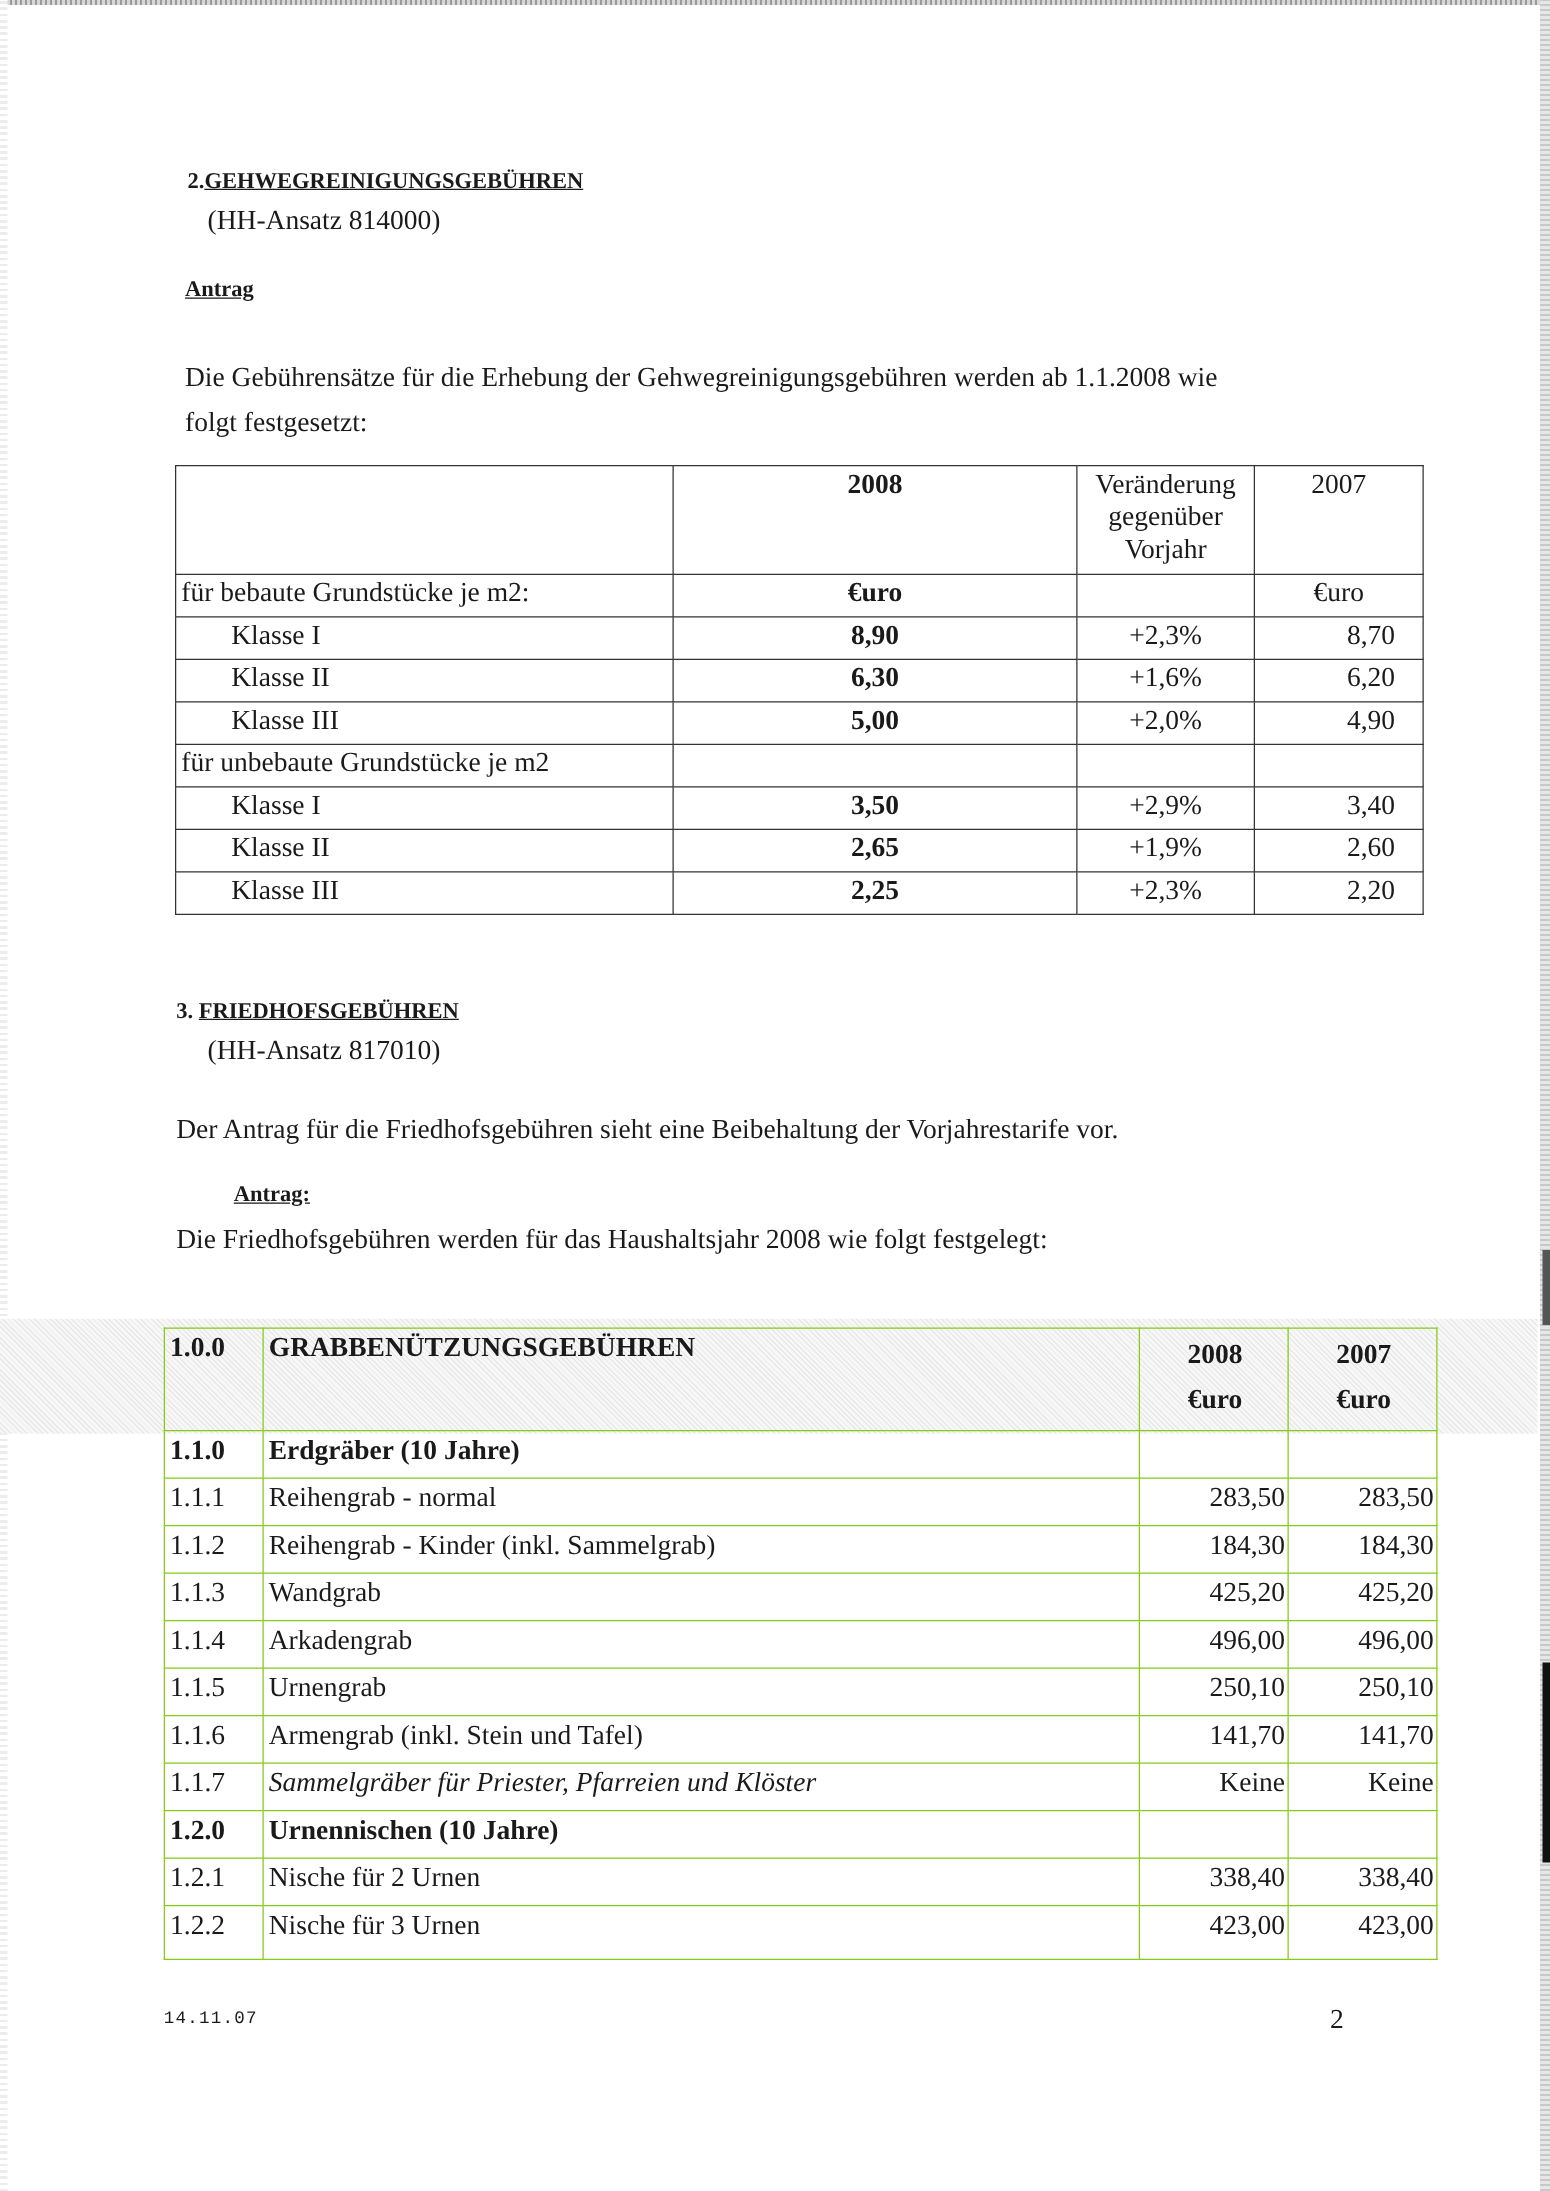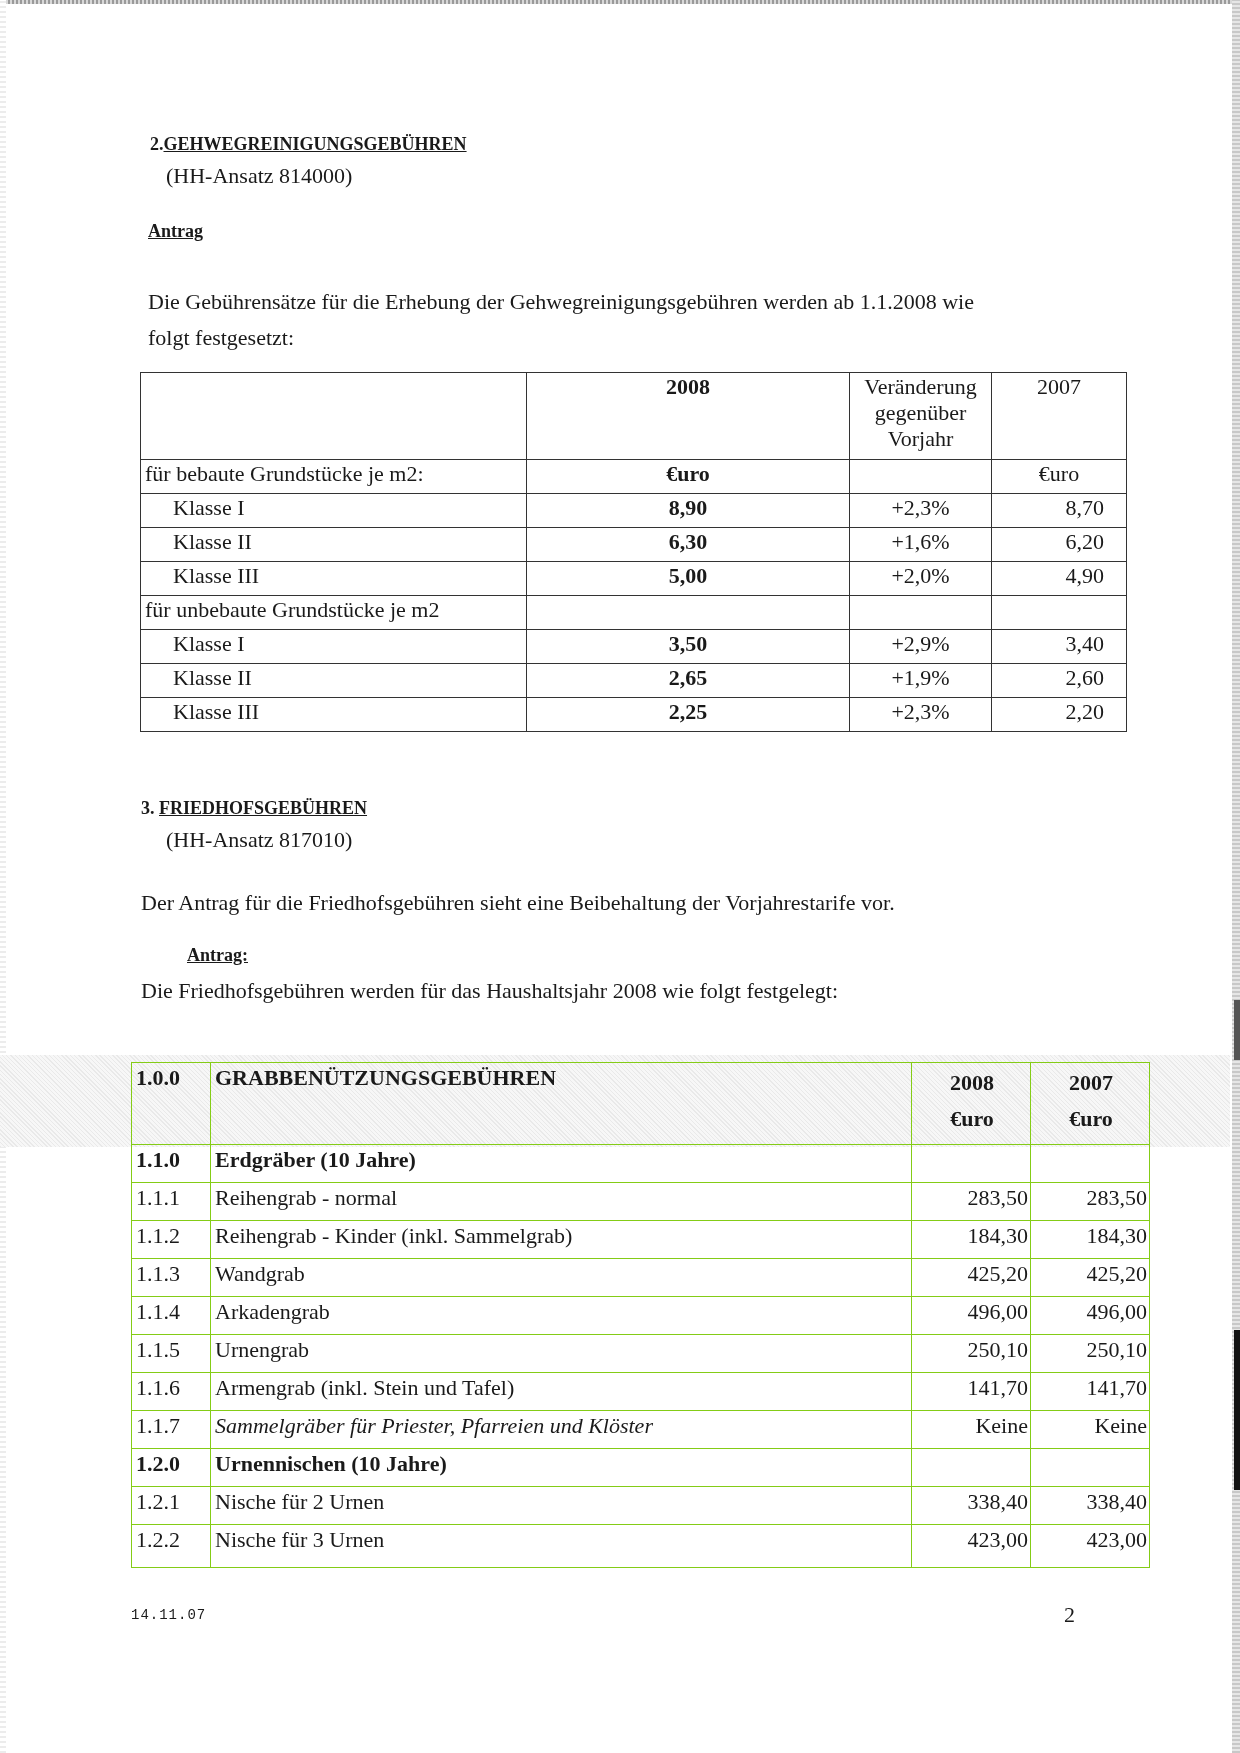--- a/index.html
+++ b/index.html
@@ -24,21 +24,21 @@
   
   table { border-collapse: collapse; position: absolute; font-family: "Liberation Serif", serif; font-size: 22px; }
   #t1 { left: 140px; top: 372px; }
   #t1 td { border: 1px solid #333; padding: 1px 4px; height: 31px; vertical-align: top; }
   #t1 .c1 { width: 349px; }
   #t1 .c2 { width: 314px; text-align: center; font-weight: bold; }
   #t1 .c3 { width: 133px; text-align: center; }
   #t1 .c4 { width: 108px; text-align: right; padding-right: 22px; }
   #t1 .head td { height: 84px; }
   #t1 .head .c4 { text-align: center; padding-right: 4px; }
-  #t1 .indent { padding-left: 32px; margin-left: 31px; }
+  #t1 .indent { padding-left: 44px; margin-left: 31px; }
   #t1 .c4.cur { text-align: center; padding-right: 4px; }
 
   
   .shade { position: absolute; left: 0; top: 1055px; width: 1230px; height: 92px;
     background: repeating-linear-gradient(45deg, #e9e9e9 0 1px, #f7f7f7 1px 3px); }
   #t2 { left: 131px; top: 1062px; }
   #t2 td { border: 1px solid #84cc16; padding: 2px 4px; height: 33px; vertical-align: top; }
   #t2 .n { width: 70px; }
   #t2 .d { width: 692px; }
   #t2 .v { width: 112px; text-align: right; padding-right: 2px; }

